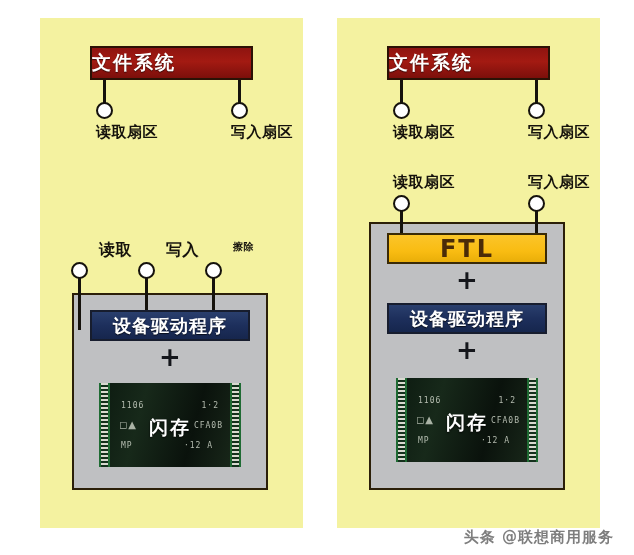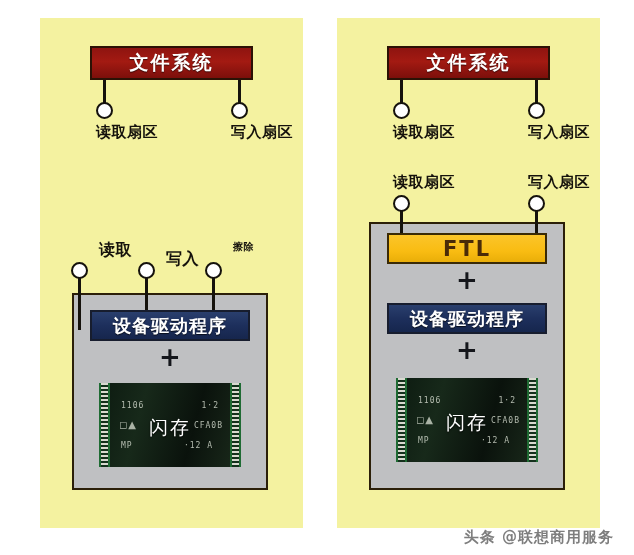--- a/index.html
+++ b/index.html
@@ -37,21 +37,21 @@
     position: absolute;
     box-sizing: border-box;
     border: 2px solid #2b1205;
     background: linear-gradient(180deg, #8e1410 0%, #a31a12 45%, #7c0f0b 100%);
     color: #ffffff;
     font-size: 19px;
     font-weight: bold;
     letter-spacing: 2px;
     display: flex;
     align-items: center;
-    justify-content: center;
+    justify-content: flex-start;
     text-shadow: 0 1px 1px rgba(0,0,0,.6);
   }
 
   .graybox {
     position: absolute;
     box-sizing: border-box;
     border: 2px solid #2b1f08;
     background: #bfc0c2;
   }
 
@@ -70,25 +70,24 @@
     text-shadow: 0 1px 1px rgba(0,0,0,.7);
     z-index: 4;
   }
 
   .ftlbox {
     position: absolute;
     box-sizing: border-box;
     border: 2px solid #3a2a05;
     background: linear-gradient(180deg, #fbc52a 0%, #f9bc12 60%, #e9ae08 100%);
     color: #4a2b08;
-    font-size: 21px;
+    font-size: 24px;
     font-weight: bold;
     letter-spacing: 2px;
     display: flex;
-    align-items: center;
     justify-content: center;
     z-index: 4;
   }
 
   .plus {
     position: absolute;
     color: #14161b;
     font-size: 26px;
     font-weight: bold;
     line-height: 1;
@@ -192,21 +191,21 @@
     font-weight: bold;
     opacity: .8;
   }
   .chip-overlay {
     position: absolute;
     left: 0;
     width: 100%;
     text-align: center;
     color: #ffffff;
     font-size: 19px;
-    font-weight: normal;
+    font-weight: bold;
     letter-spacing: 2px;
     text-shadow: 0 1px 2px rgba(0,0,0,.85);
     z-index: 3;
   }
 
   
   #watermark {
     position: absolute;
     right: 20px;
     bottom: 8px;
@@ -231,21 +230,21 @@
 
     <div class="wire" style="left:63px; top:62px; height:24px;"></div>
     <div class="wire" style="left:198px; top:62px; height:24px;"></div>
 
     <div class="node" style="left:56px; top:84px;"></div>
     <div class="node" style="left:191px; top:84px;"></div>
     <div class="nodelabel" style="left:20px; top:105px;">读取扇区</div>
     <div class="nodelabel" style="left:155px; top:105px;">写入扇区</div>
 
     <div class="nodelabel" style="left:23px; top:222px; font-size:16px;">读取</div>
-    <div class="nodelabel" style="left:90px; top:231px; font-size:16px;">写入</div>
+    <div class="nodelabel" style="left:90px; top:222px; font-size:16px;">写入</div>
     <div class="nodelabel" style="left:157px; top:222px; font-size:10px;">擦除</div>
 
     <div class="node" style="left:31px; top:244px;"></div>
     <div class="node" style="left:98px; top:244px;"></div>
     <div class="node" style="left:165px; top:244px;"></div>
 
     <div class="wire" style="left:38px; top:259px; height:53px;"></div>
     <div class="wire" style="left:105px; top:259px; height:53px;"></div>
     <div class="wire" style="left:172px; top:259px; height:53px;"></div>
 

